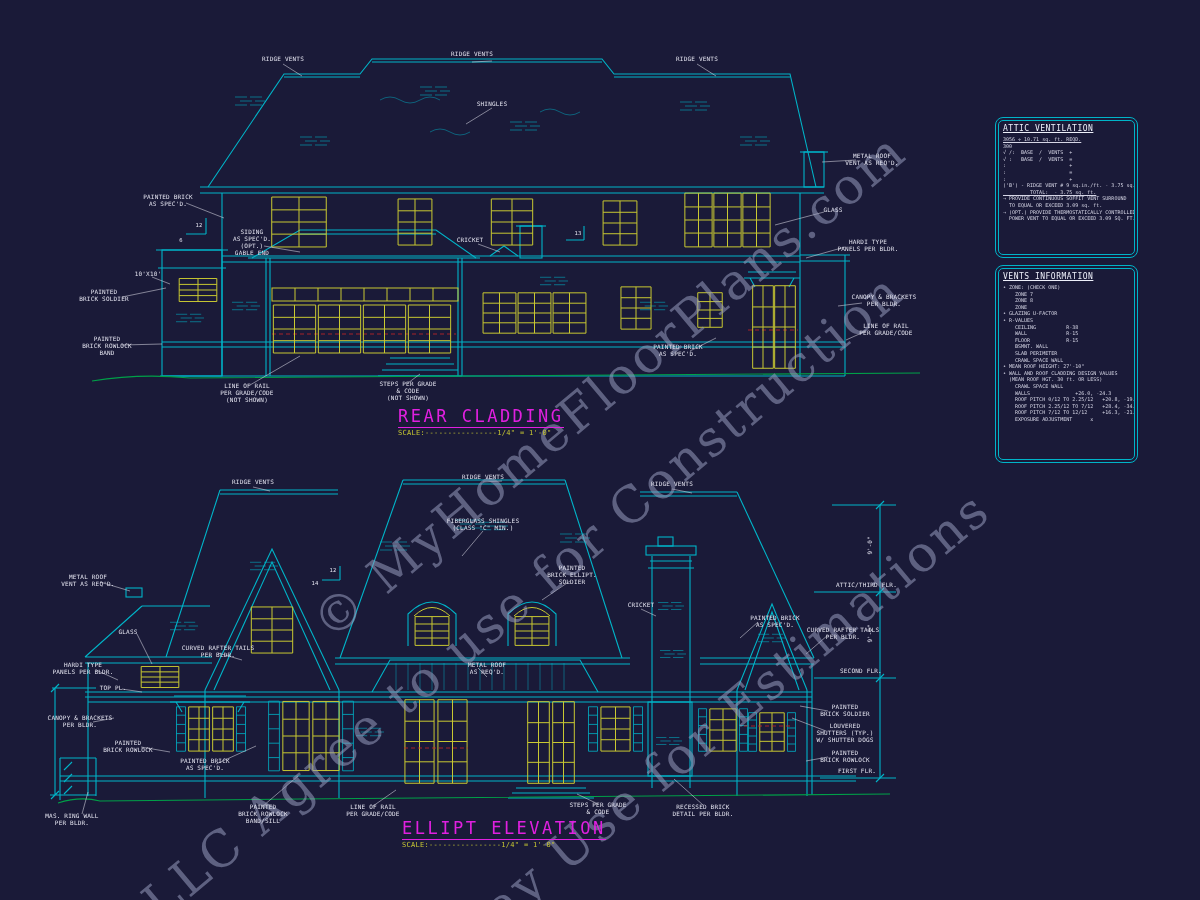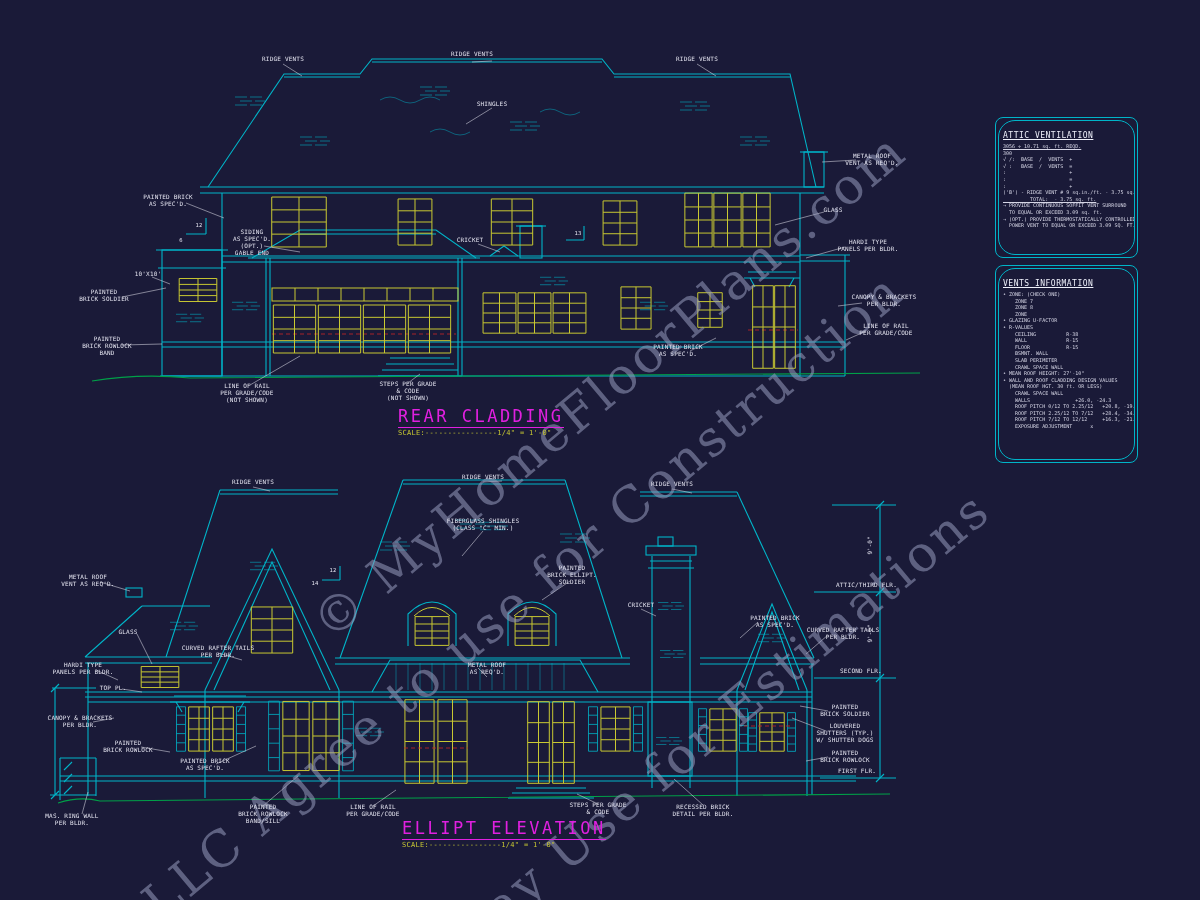--- a/index.html
+++ b/index.html
@@ -31,21 +31,21 @@
          border-bottom:1.3px solid #e020e0;padding-bottom:1px;white-space:nowrap}
   .scale{position:absolute;color:#c8c832;font-size:7px;letter-spacing:.3px;white-space:nowrap}
 
   
   .wm{position:absolute;color:rgba(152,156,190,.55);font-family:"DejaVu Serif",serif;
       font-size:50px;letter-spacing:3px;white-space:nowrap;transform-origin:0 50%;
       transform:rotate(-40deg);pointer-events:none}
 
   
   .box{position:absolute;border:1.5px solid #00b4c8;border-radius:8px;padding:2px;overflow:hidden}
-  .box-inner{border:1px solid #00b4c8;border-radius:17px;padding:10px 4px;width:100%;height:100%;overflow:hidden}
+  .box-inner{border:1px solid #00b4c8;border-radius:5px;padding:3px 4px;width:100%;height:100%;overflow:hidden}
   .box-title{color:#eef0fa;font-size:8px;letter-spacing:.5px;text-decoration:underline;margin-bottom:3px;white-space:pre}
   .box-line{color:#d6d6e6;font-size:5px;line-height:6.6px;white-space:pre}
   .box-line.u{text-decoration:underline}
 </style>
 </head>
 <body>
 
 <div id="canvas">
 
   <svg id="cad" viewBox="0 0 1200 900">

